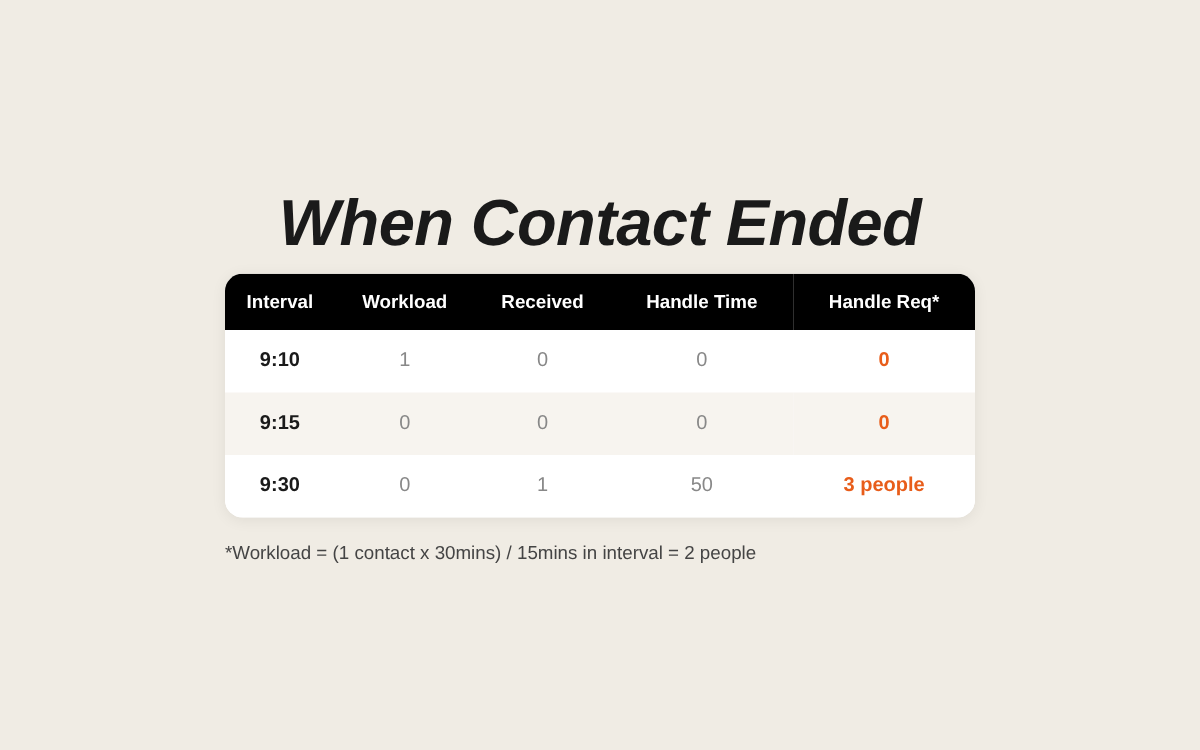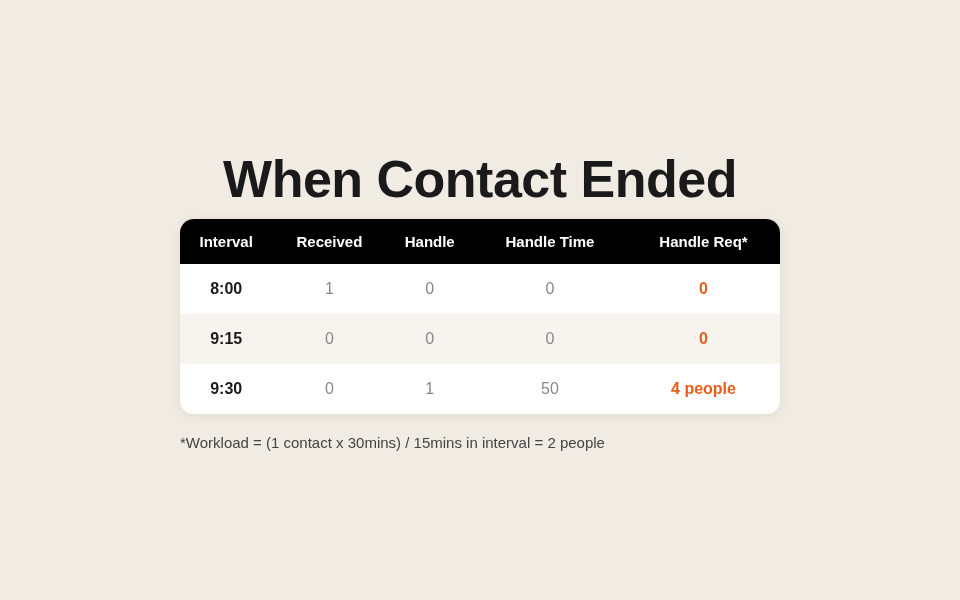--- a/index.html
+++ b/index.html
@@ -27,20 +27,21 @@
       width: 100%;
       padding: 20px;
     }
 
     .main-title {
       font-size: 52px;
       font-weight: 700;
       color: #1a1a1a;
       margin-bottom: 10px;
       letter-spacing: -0.5px;
+      font-style: italic;
     }
 
     .subtitle {
       font-size: 26px;
       font-weight: 400;
       color: #1a1a1a;
       margin-bottom: 24px;
     }
 
     .table-wrapper {
@@ -106,46 +107,46 @@
 
 <div class="container">
   <h1 class="main-title">When Contact Ended</h1>
 
 
   <div class="table-wrapper">
     <table>
       <thead>
         <tr>
           <th>Interval</th>
+          <th>Workload</th>
           <th>Received</th>
-          <th>Handle</th>
           <th>Handle Time</th>
           <th>Handle Req*</th>
         </tr>
       </thead>
       <tbody id="table-body">
       <tr>
-            <td>8:00</td>
+            <td>9:10</td>
             <td>1</td>
             <td>0</td>
             <td>0</td>
             <td class="highlight-red">0</td>
           </tr>
           <tr>
             <td>9:15</td>
             <td>0</td>
             <td>0</td>
             <td>0</td>
             <td class="highlight-red">0</td>
           </tr>
           <tr>
             <td>9:30</td>
             <td>0</td>
             <td>1</td>
             <td>50</td>
-            <td class="highlight-red">4 people</td>
+            <td class="highlight-red">3 people</td>
           </tr>
         </tbody>
     </table>
   </div>
 
   <p class="footnote">*Workload = (1 contact x 30mins) / 15mins in interval = 2 people</p>
 </div>
 
 </body></html>

